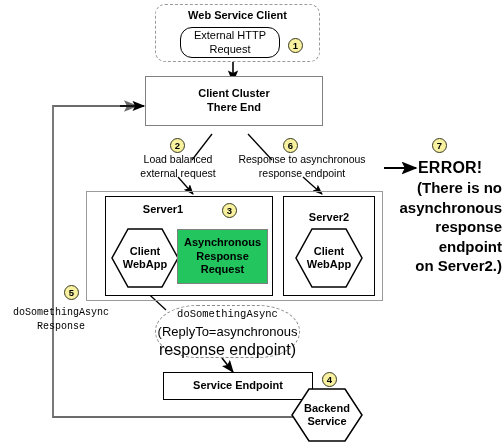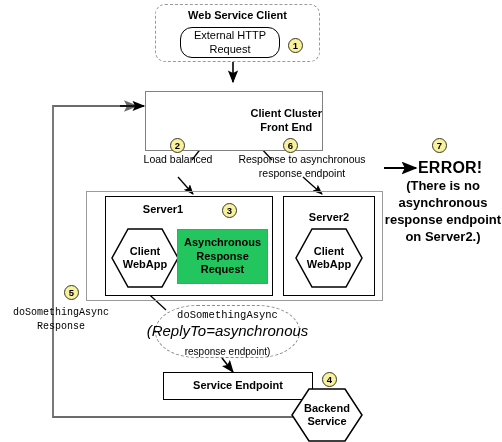--- a/index.html
+++ b/index.html
@@ -129,24 +129,24 @@
   }
 
   
   .error-title {
     font-size: 16px;
     font-weight: bold;
     color: #000;
     letter-spacing: 0.2px;
   }
   .error-sub {
-    font-size: 13px;
-    font-weight: bold;
-    color: #000;
-    text-align: center;
+    font-size: 15px;
+    font-weight: bold;
+    color: #000;
+    text-align: right;
     line-height: 1.3;
   }
 
   
   .edge-label {
     font-size: 10.5px;
     color: #000;
     text-align: center;
     line-height: 1.3;
   }
@@ -204,30 +204,31 @@
   <div class="abs node-title" style="left:155px; top:9px; width:165px;">Web Service Client</div>
 
   <div class="abs rounded-box" style="left:180px; top:27px; width:100px; height:31px;">
     <div class="plain">
       <span>External HTTP</span><br>
       <span>Request</span>
     </div>
   </div>
   <div class="abs badge" style="left:288px; top:38px;">1</div>
 
-  <div class="abs gray-box" style="left:145px; top:91px; width:178px; height:60px;justify-content:flex-end;">
+  <div class="abs gray-box" style="left:145px; top:76px; width:178px; height:50px;">
     <div class="node-title">
       <span>Client Cluster</span><br>
-      <span>Front End</span>
+      <span>There End</span>
     </div>
   </div>
 
   <div class="abs badge" style="left:170px; top:138px;">2</div>
   <div class="abs edge-label" style="left:118px; top:153px; width:120px;">
     <span>Load balanced</span><br>
+    <span>external request</span>
   </div>
 
   <div class="abs badge" style="left:283px; top:138px;">6</div>
   <div class="abs edge-label" style="left:228px; top:153px; width:148px;">
     <span>Response to asynchronous</span><br>
     <span>response endpoint</span>
   </div>
 
   <div class="abs badge" style="left:432px; top:138px;">7</div>
   <div class="abs error-title" style="left:418px; top:159px;">ERROR!</div>
@@ -276,22 +277,22 @@
 
   <div class="abs badge" style="left:64px; top:285px;">5</div>
   <div class="abs edge-label-mono" style="left:0px; top:306px; width:122px;">
     <span>doSomethingAsync</span><br>
     <span>Response</span>
   </div>
 
   <div class="abs bubble" style="left:155px; top:305px; width:145px; height:53px;">
     <div style="text-align:center;">
       <span class="mono">doSomethingAsync</span><br>
-      <span class="plain" style="font-size:15px;font-style:italic;">(ReplyTo=asynchronous</span><br>
-      <span class="plain" style="font-size:10px;text-align:right;">response endpoint)</span>
+      <span class="plain" style="font-size:13px;">(ReplyTo=asynchronous</span><br>
+      <span class="plain" style="font-size:16px;text-align:right;">response endpoint)</span>
     </div>
   </div>
 
   <div class="abs solid-box" style="left:163px; top:372px; width:150px; height:28px;">
     <div class="node-title">Service Endpoint</div>
   </div>
   <div class="abs badge" style="left:322px; top:372px;">4</div>
 
   <div class="hex" style="left:291px; top:388px; width:72px; height:54px;">
     <svg width="72" height="54" viewBox="0 0 72 54">

